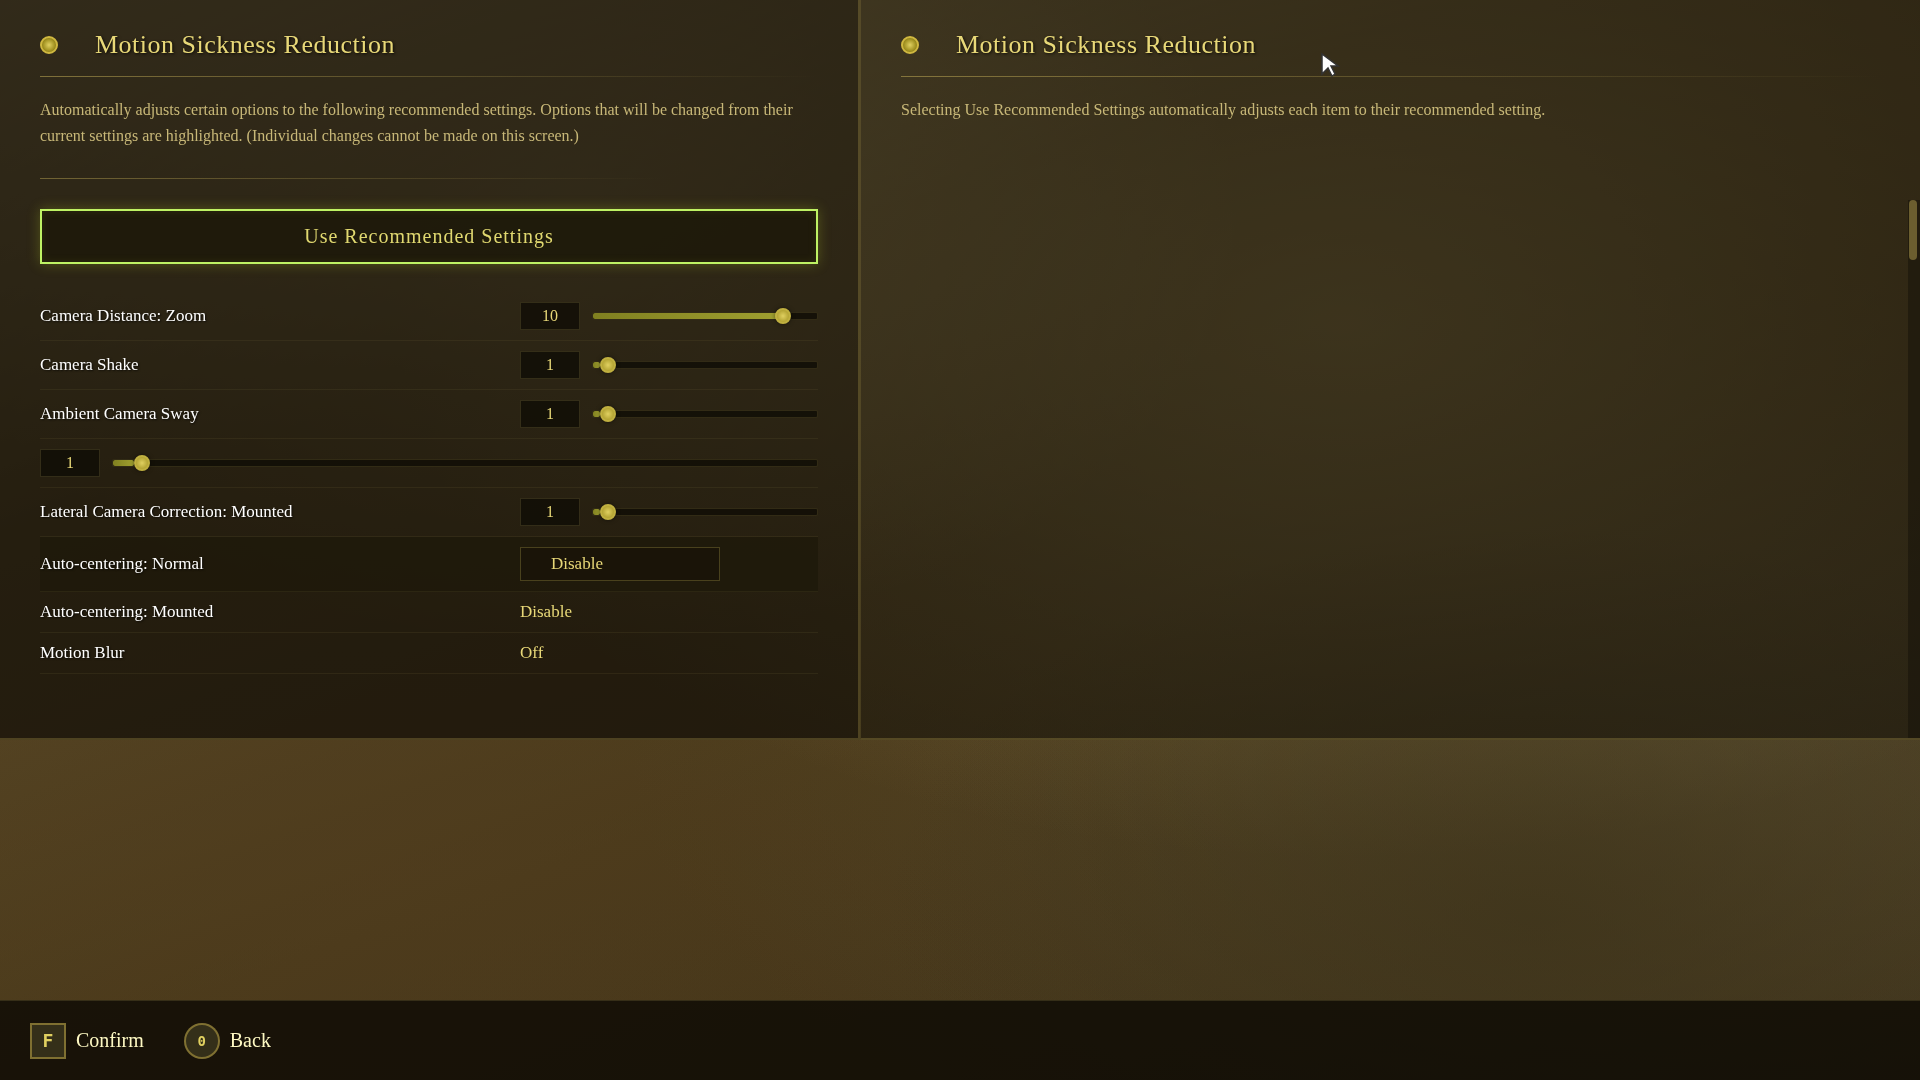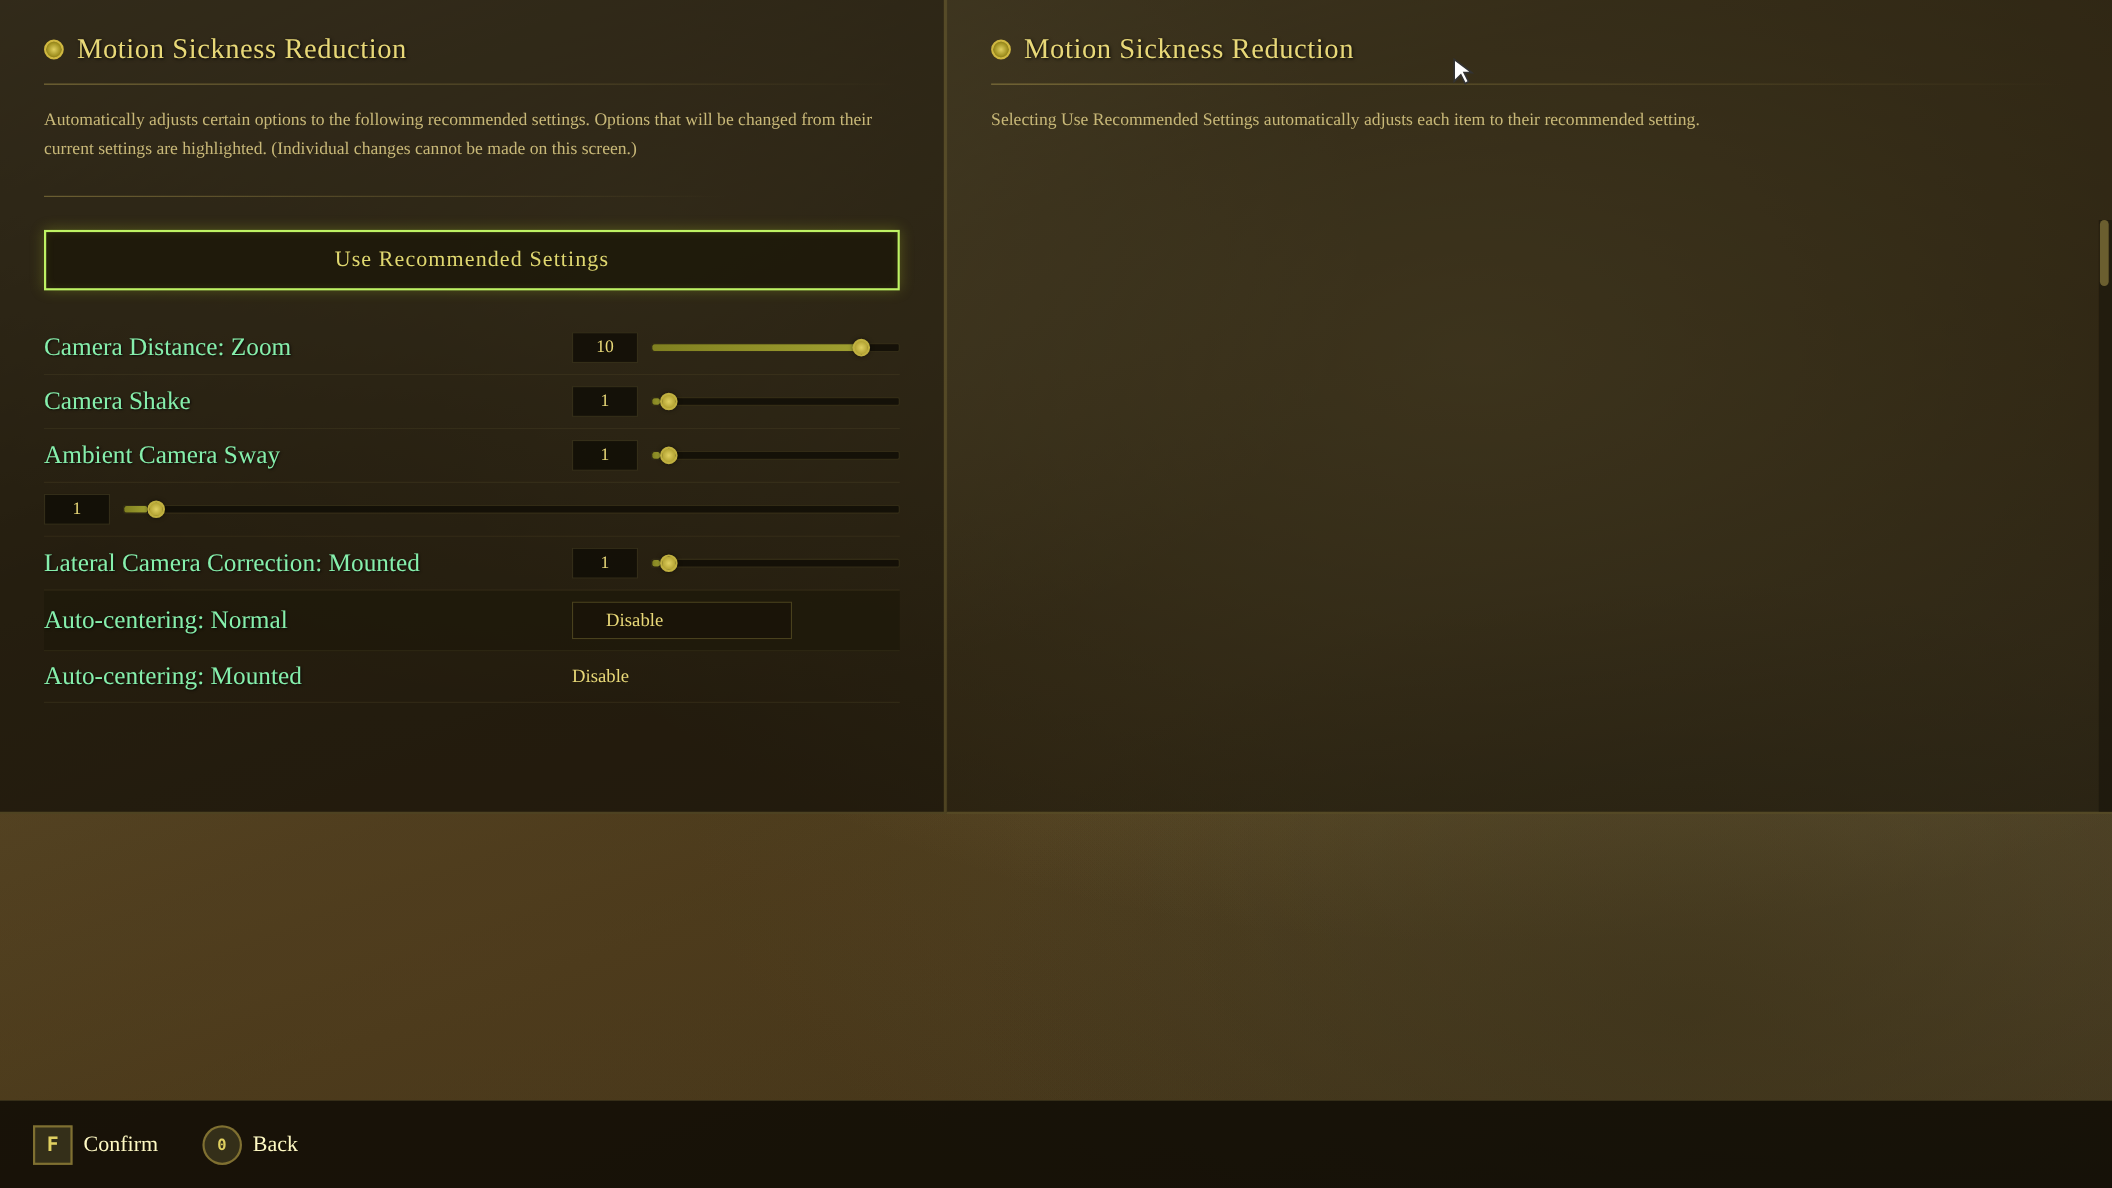--- a/index.html
+++ b/index.html
@@ -74,20 +74,21 @@
       border: 2px solid #d0b840;
       flex-shrink: 0;
     }
 
     .title-text {
       font-size: 26px;
       color: #e8d878;
       font-weight: normal;
       letter-spacing: 0.5px;
       text-shadow: 1px 1px 3px rgba(0,0,0,0.8);
+      margin-left: 25px;
     }
 
     .title-underline {
       height: 1px;
       background: linear-gradient(to right, rgba(180,160,80,0.6), transparent);
       margin-bottom: 20px;
     }
 
     .description-text {
       font-size: 16px;
@@ -125,22 +126,22 @@
     }
 
     .setting-row {
       display: flex;
       align-items: center;
       padding: 10px 0;
       border-bottom: 1px solid rgba(100,90,50,0.2);
     }
 
     .setting-label {
-      font-size: 23px;
-      color: #86efac;
+      font-size: 17px;
+      color: #ffffff;
       flex: 0 0 480px;
       text-shadow: 1px 1px 2px rgba(0,0,0,0.7);
     }
 
     .setting-value-box {
       background: rgba(15,12,5,0.8);
       color: #e8d878;
       font-size: 16px;
       width: 60px;
       text-align: center;
@@ -355,20 +356,26 @@
       </div>
     </div>
 
     <div class="setting-row">
       <span class="setting-label">Auto-centering: Mounted</span>
       <div class="setting-dropdown">
         <span class="dropdown-value">Disable</span>
       </div>
     </div>
 
+    <div class="setting-row">
+      <span class="setting-label">Motion Blur</span>
+      <div class="setting-dropdown">
+        <span class="dropdown-value">Off</span>
+      </div>
+    </div>
 
   </div>
 </div>
 
 <div class="right-panel">
   <div class="panel-title">
     <div class="title-dot"></div>
     <span class="title-text">Motion Sickness Reduction</span>
   </div>
   <div class="title-underline"></div>

